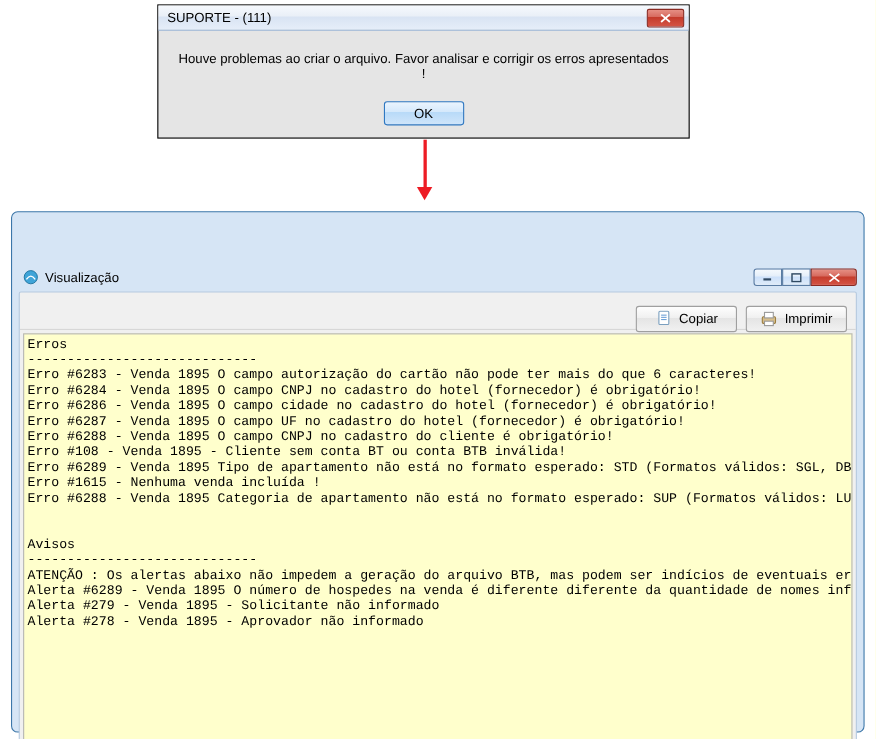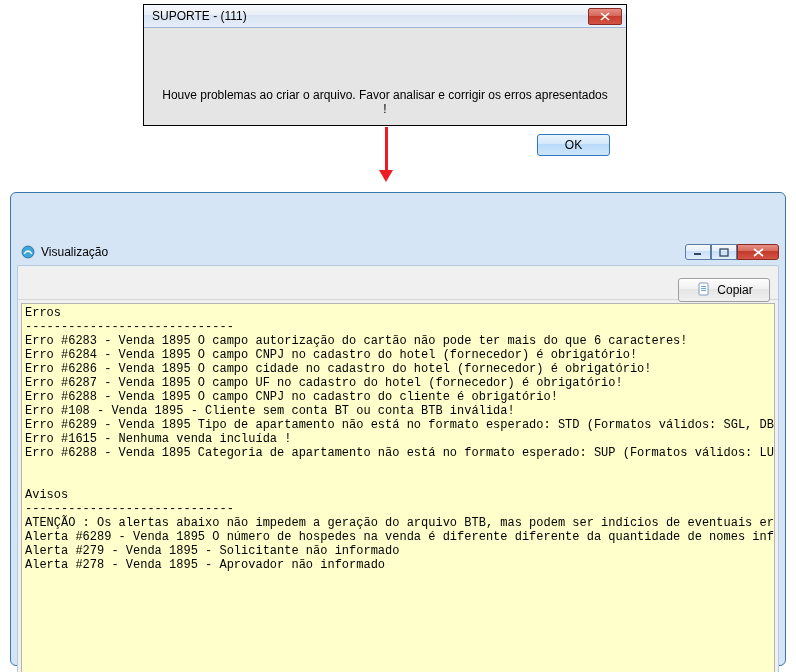--- a/index.html
+++ b/index.html
@@ -42,26 +42,25 @@
       border-radius: 2px;
       background: linear-gradient(to bottom, #e68f84 0%, #d6685c 45%, #c43b2b 46%, #d45445 100%);
       display: flex;
       align-items: center;
       justify-content: center;
     }
     .dlg1-close svg { display:block; }
     .dlg1-body {
       padding: 18px 16px 6px 16px;
       text-align: center;
-      margin-top: 42px;
     }
     .dlg1-msg { font-size: 12px; color: #000; }
     .dlg1-buttons {
       display: flex;
-      justify-content: flex-end;
+      justify-content: center;
       margin-top: 18px;
     }
     .ok-btn {
       width: 73px;
       height: 22px;
       border: 1px solid #2f78c2;
       border-radius: 3px;
       background: linear-gradient(to bottom, #eaf4fe 0%, #d4e8fb 45%, #b8daf8 46%, #cfe5fa 100%);
       font-size: 12px;
       color: #000;
@@ -269,20 +268,30 @@
       <div class="tool-btn">
         <span class="ico">
           <svg width="15" height="16" viewBox="0 0 15 16">
             <rect x="3" y="1" width="9" height="12" rx="1" fill="#fff" stroke="#7a9fbf"></rect>
             <rect x="5" y="4" width="5" height="1" fill="#6fa2d8"></rect>
             <rect x="5" y="6" width="5" height="1" fill="#6fa2d8"></rect>
             <rect x="5" y="8" width="5" height="1" fill="#6fa2d8"></rect>
           </svg>
         </span>
         <span>Copiar</span>
+      </div>
+      <div class="tool-btn">
+        <span class="ico">
+          <svg width="16" height="16" viewBox="0 0 16 16">
+            <rect x="2" y="6" width="12" height="6" rx="1" fill="#d8be8a" stroke="#9a7d3f"></rect>
+            <rect x="4" y="2" width="8" height="5" fill="#fff" stroke="#9a9a9a"></rect>
+            <rect x="4" y="10" width="8" height="4" fill="#fff" stroke="#9a9a9a"></rect>
+          </svg>
+        </span>
+        <span>Imprimir</span>
       </div>
     </div>
 
     <div class="content-wrap">
       <div class="text-area" id="text-area">Erros
 -----------------------------
 Erro #6283 - Venda 1895 O campo autorização do cartão não pode ter mais do que 6 caracteres!
 Erro #6284 - Venda 1895 O campo CNPJ no cadastro do hotel (fornecedor) é obrigatório!
 Erro #6286 - Venda 1895 O campo cidade no cadastro do hotel (fornecedor) é obrigatório!
 Erro #6287 - Venda 1895 O campo UF no cadastro do hotel (fornecedor) é obrigatório!

